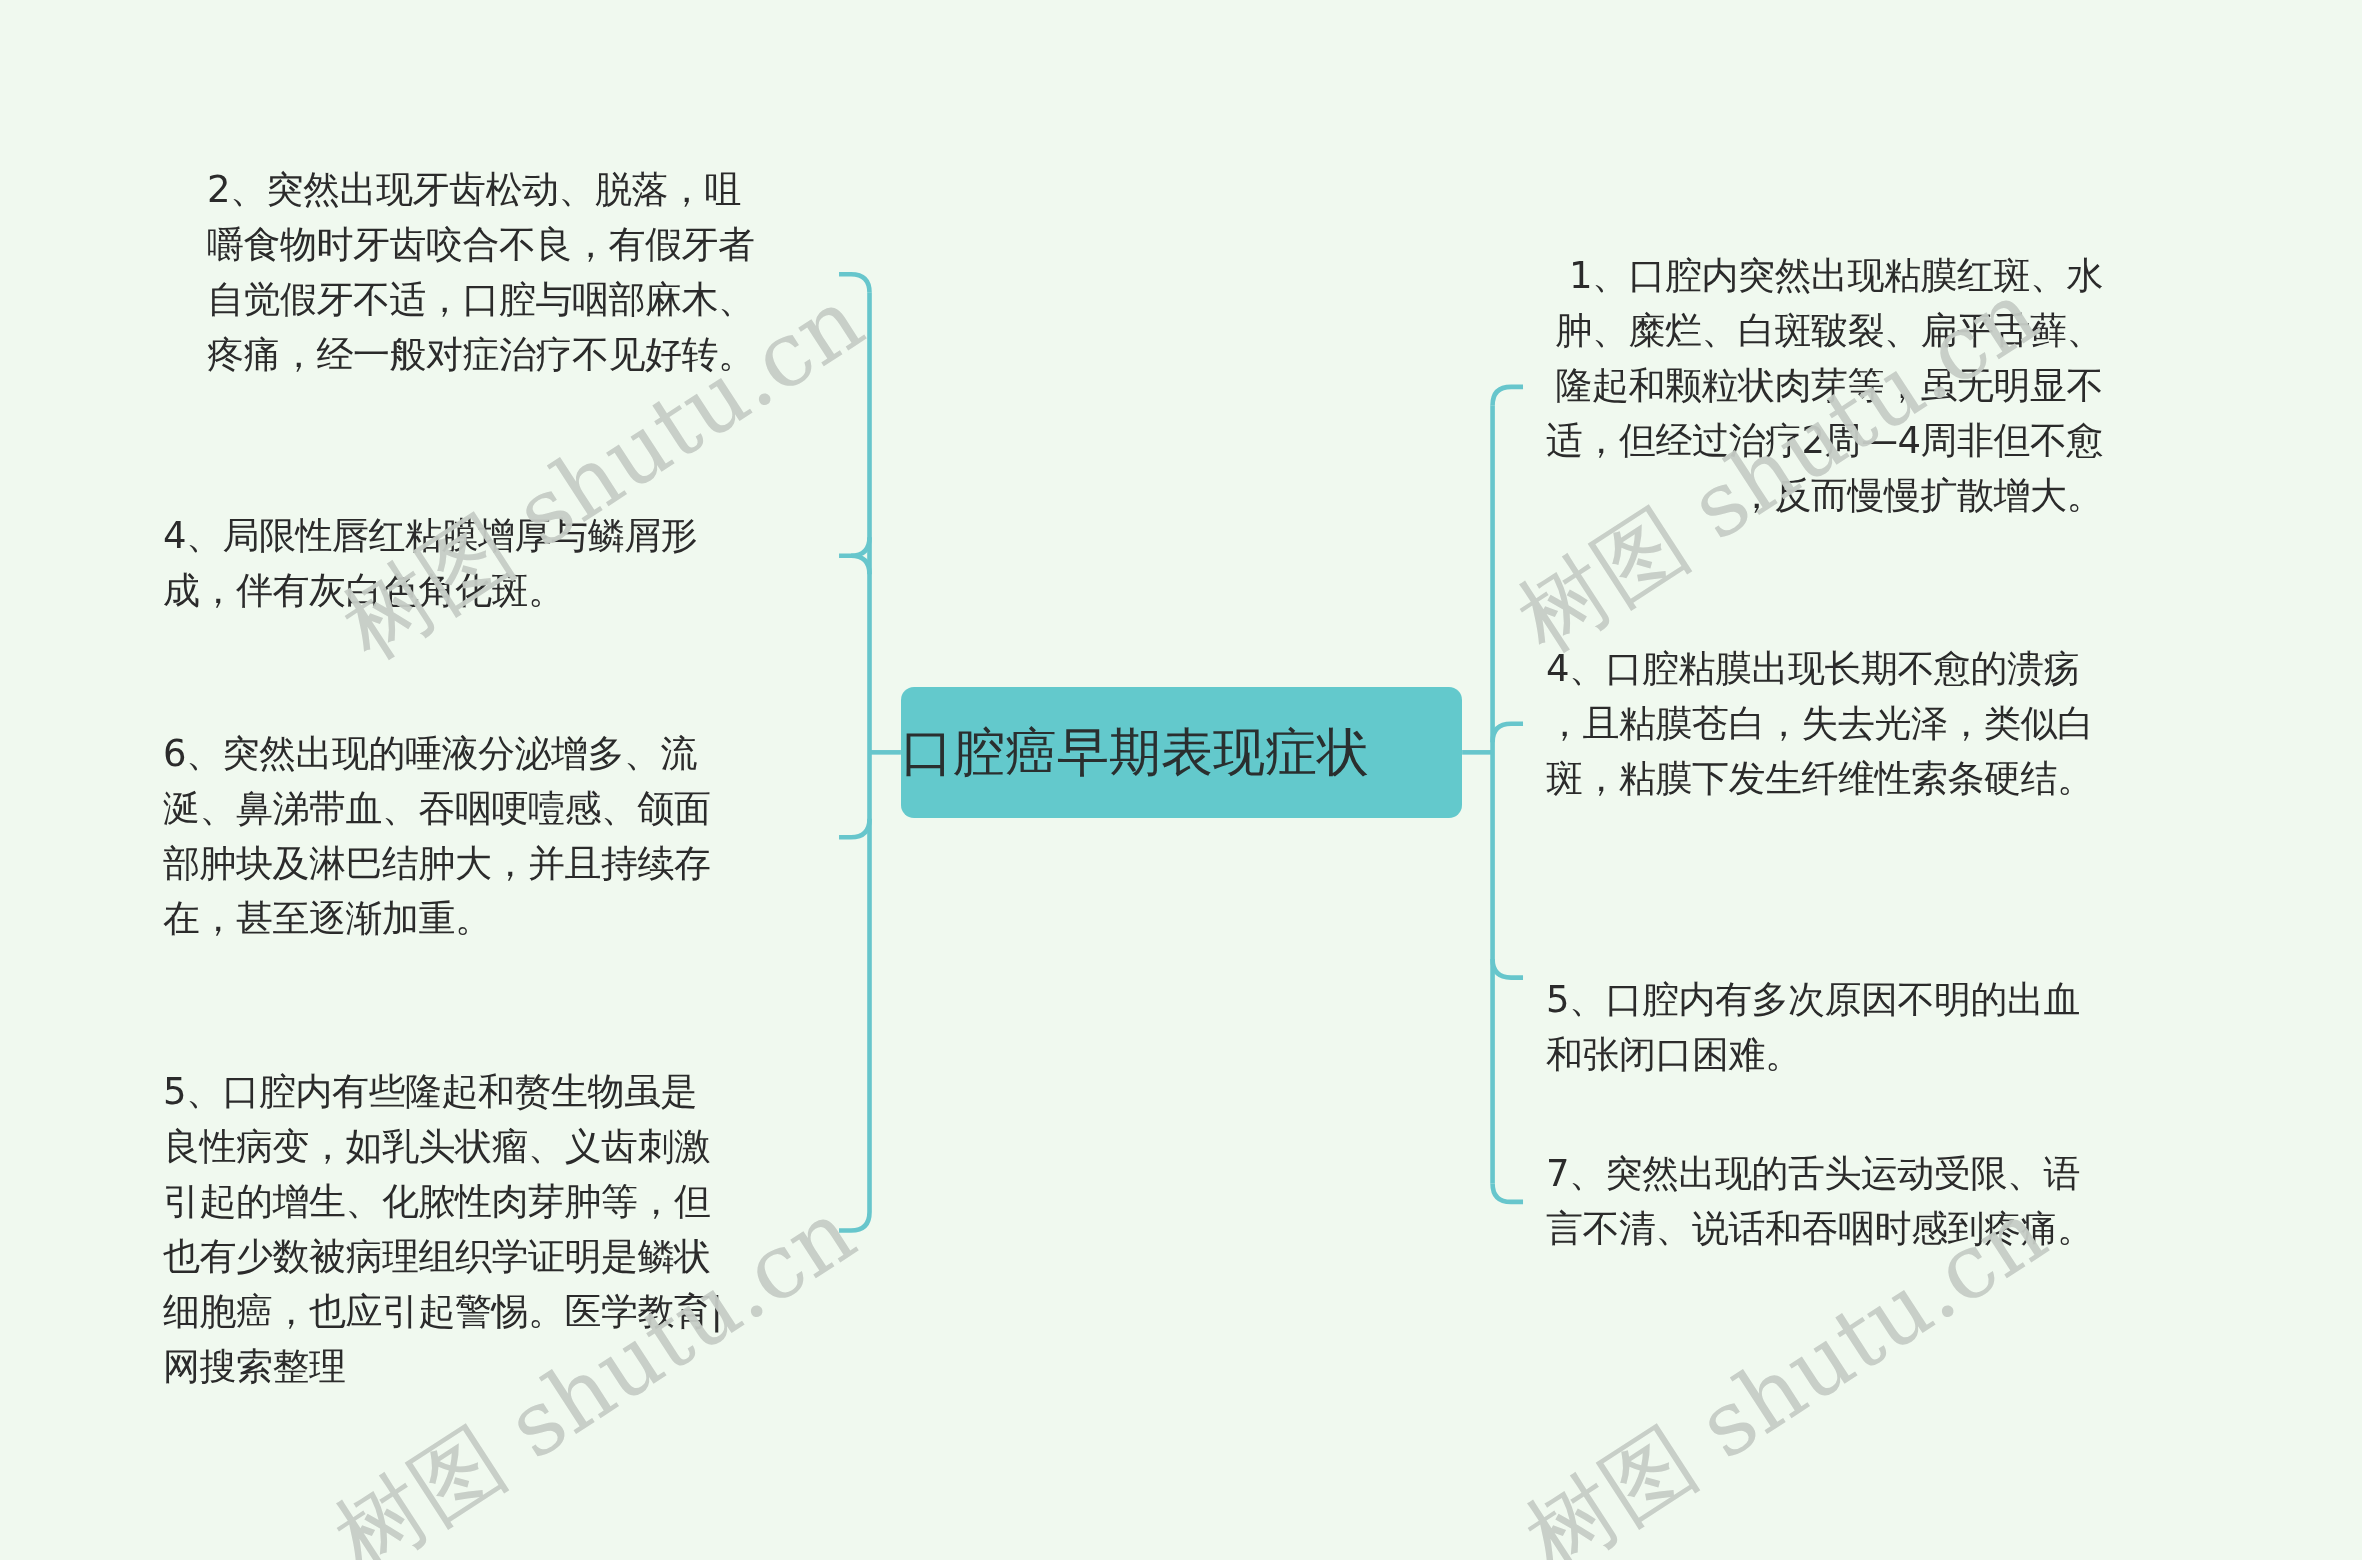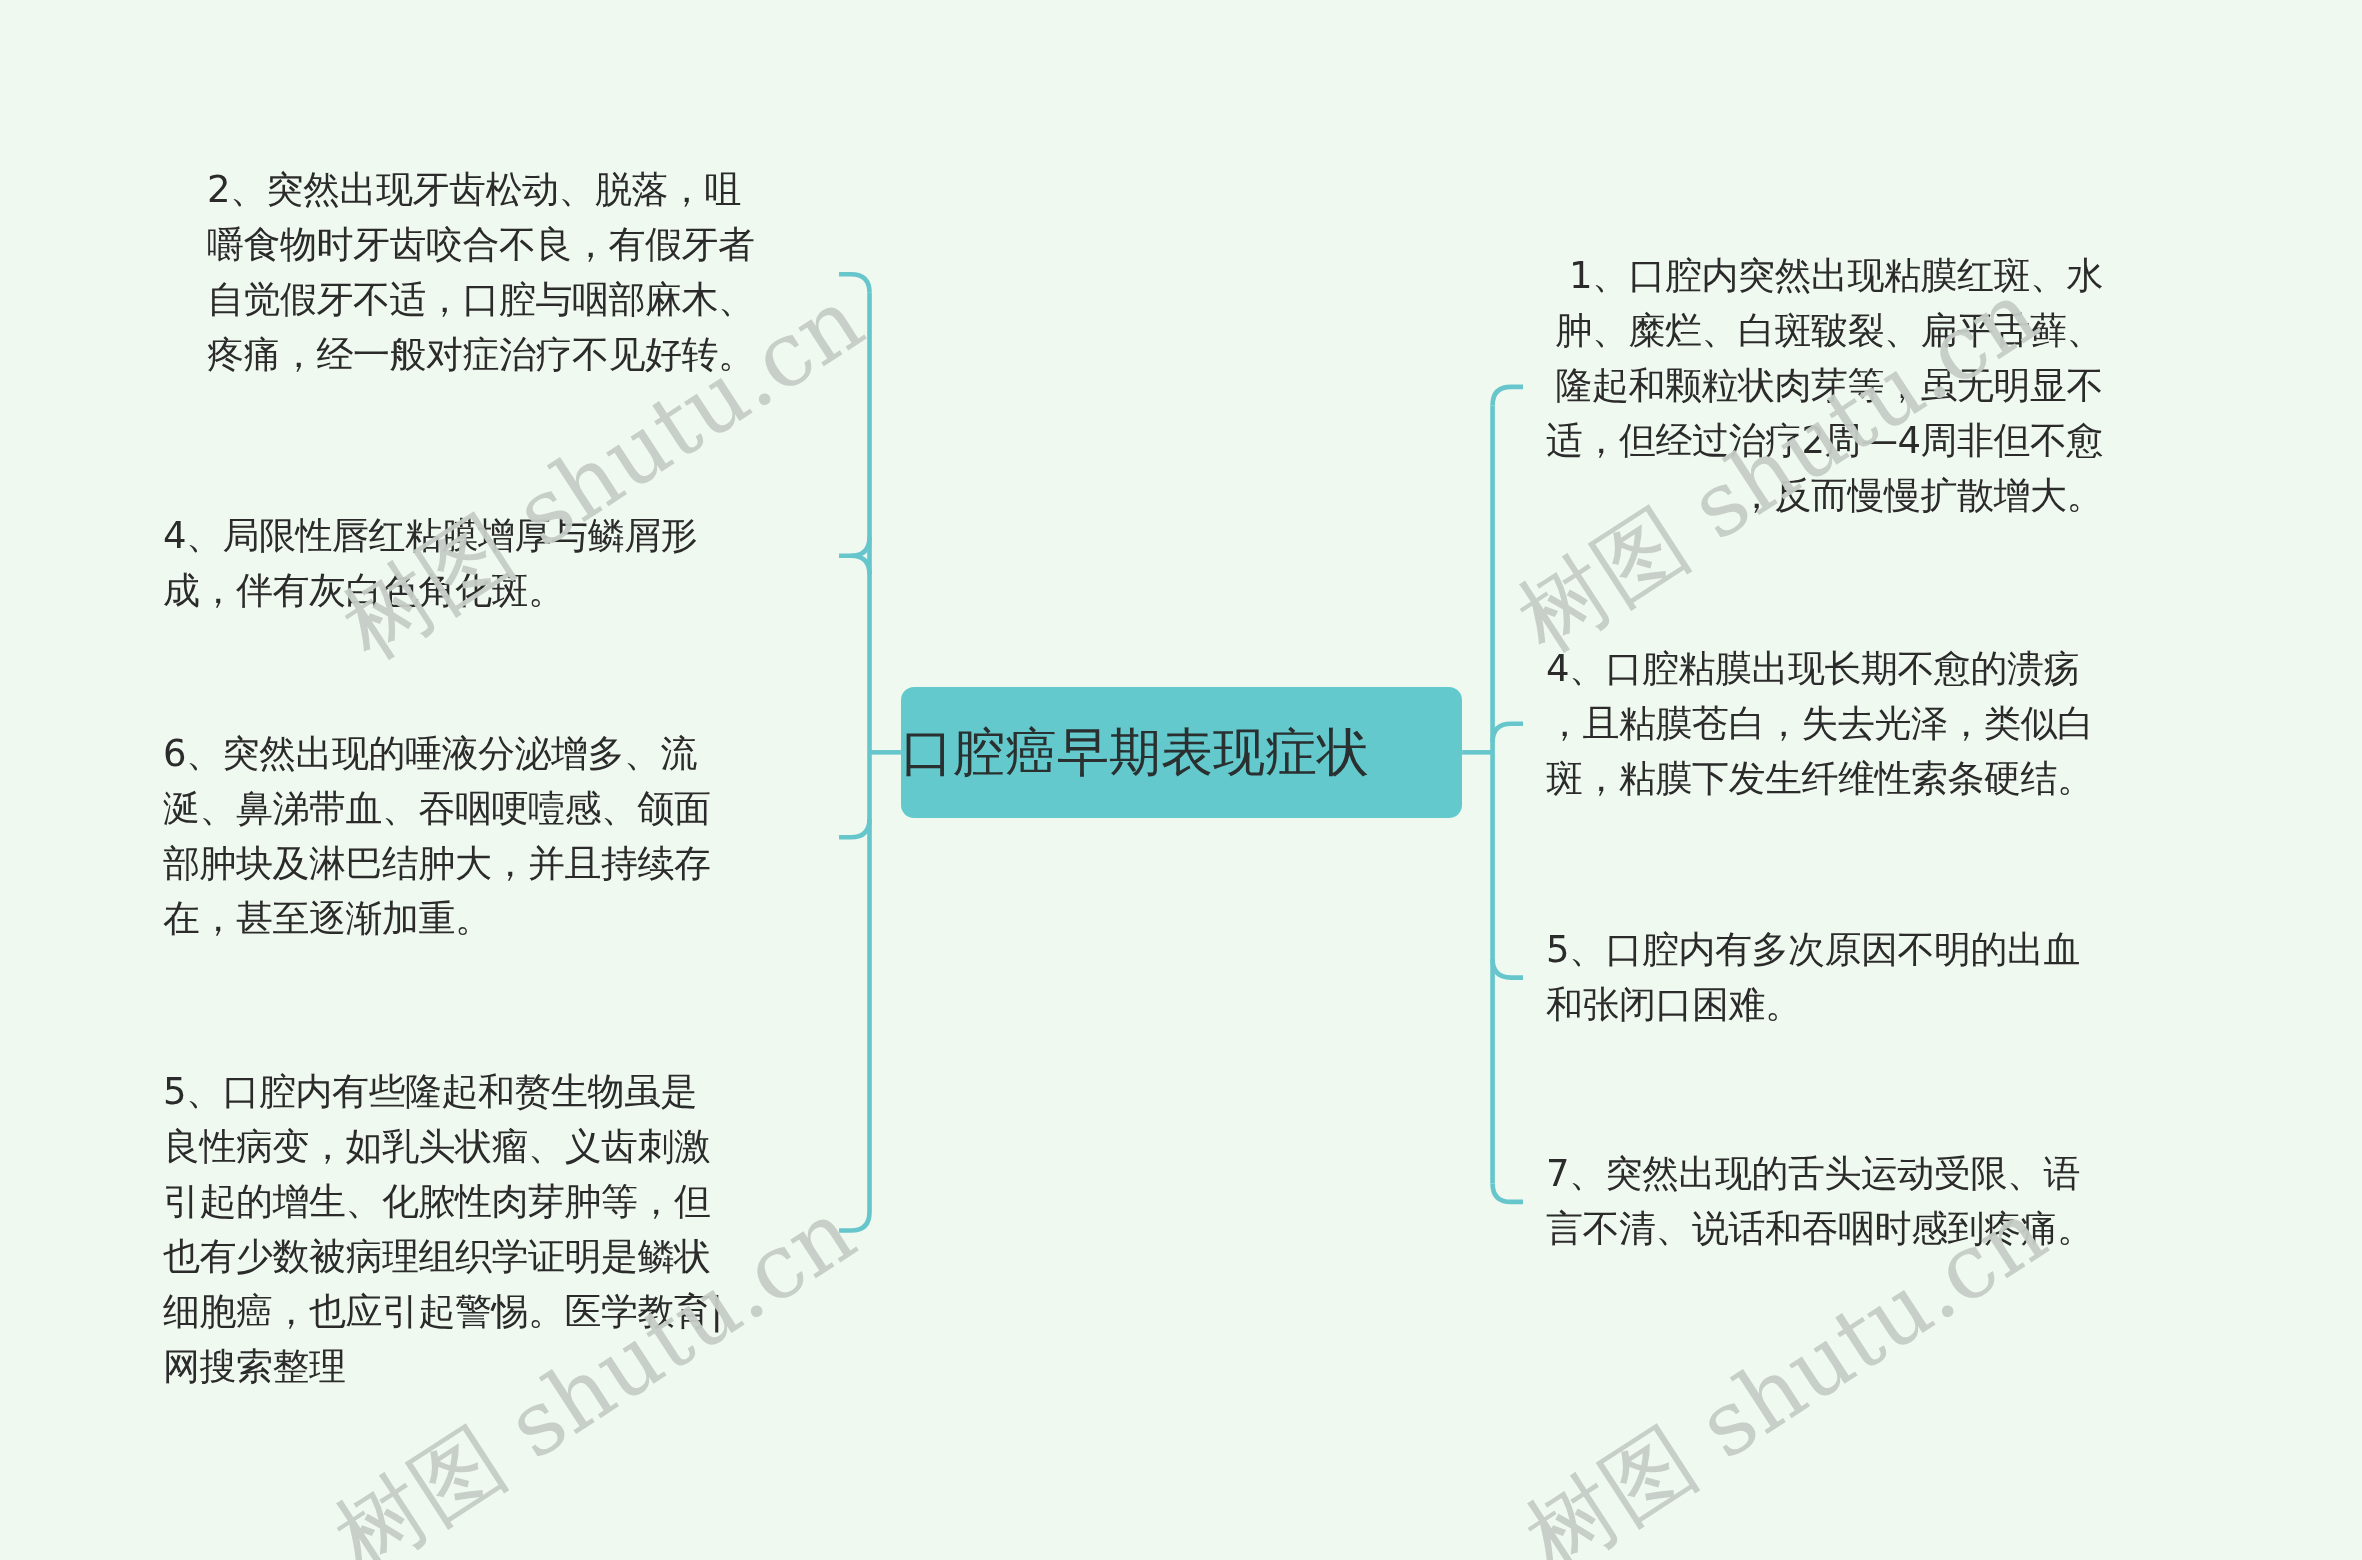--- a/index.html
+++ b/index.html
@@ -70,21 +70,21 @@
 网搜索整理</div>
 
 <div class="topic" style="left:1546px; top:248px;text-align:right;">1、口腔内突然出现粘膜红斑、水
 肿、糜烂、白斑皲裂、扁平舌藓、
 隆起和颗粒状肉芽等，虽无明显不
 适，但经过治疗2周—4周非但不愈
 ，反而慢慢扩散增大。</div>
 <div class="topic" style="left:1546px; top:641px;">4、口腔粘膜出现长期不愈的溃疡
 ，且粘膜苍白，失去光泽，类似白
 斑，粘膜下发生纤维性索条硬结。</div>
-<div class="topic" style="left:1546px; top:922px;">5、口腔内有多次原因不明的出血
+<div class="topic" style="left:1546px; top:972px;">5、口腔内有多次原因不明的出血
 和张闭口困难。</div>
 <div class="topic" style="left:1546px; top:1146px;">7、突然出现的舌头运动受限、语
 言不清、说话和吞咽时感到疼痛。</div>
 
 <div class="wm" style="left:603px; top:474px;">树图 shutu.cn</div>
 <div class="wm" style="left:1778px; top:467px;">树图 shutu.cn</div>
 <div class="wm" style="left:595px; top:1386px;">树图 shutu.cn</div>
 <div class="wm" style="left:1786px; top:1386px;">树图 shutu.cn</div>
 
 

